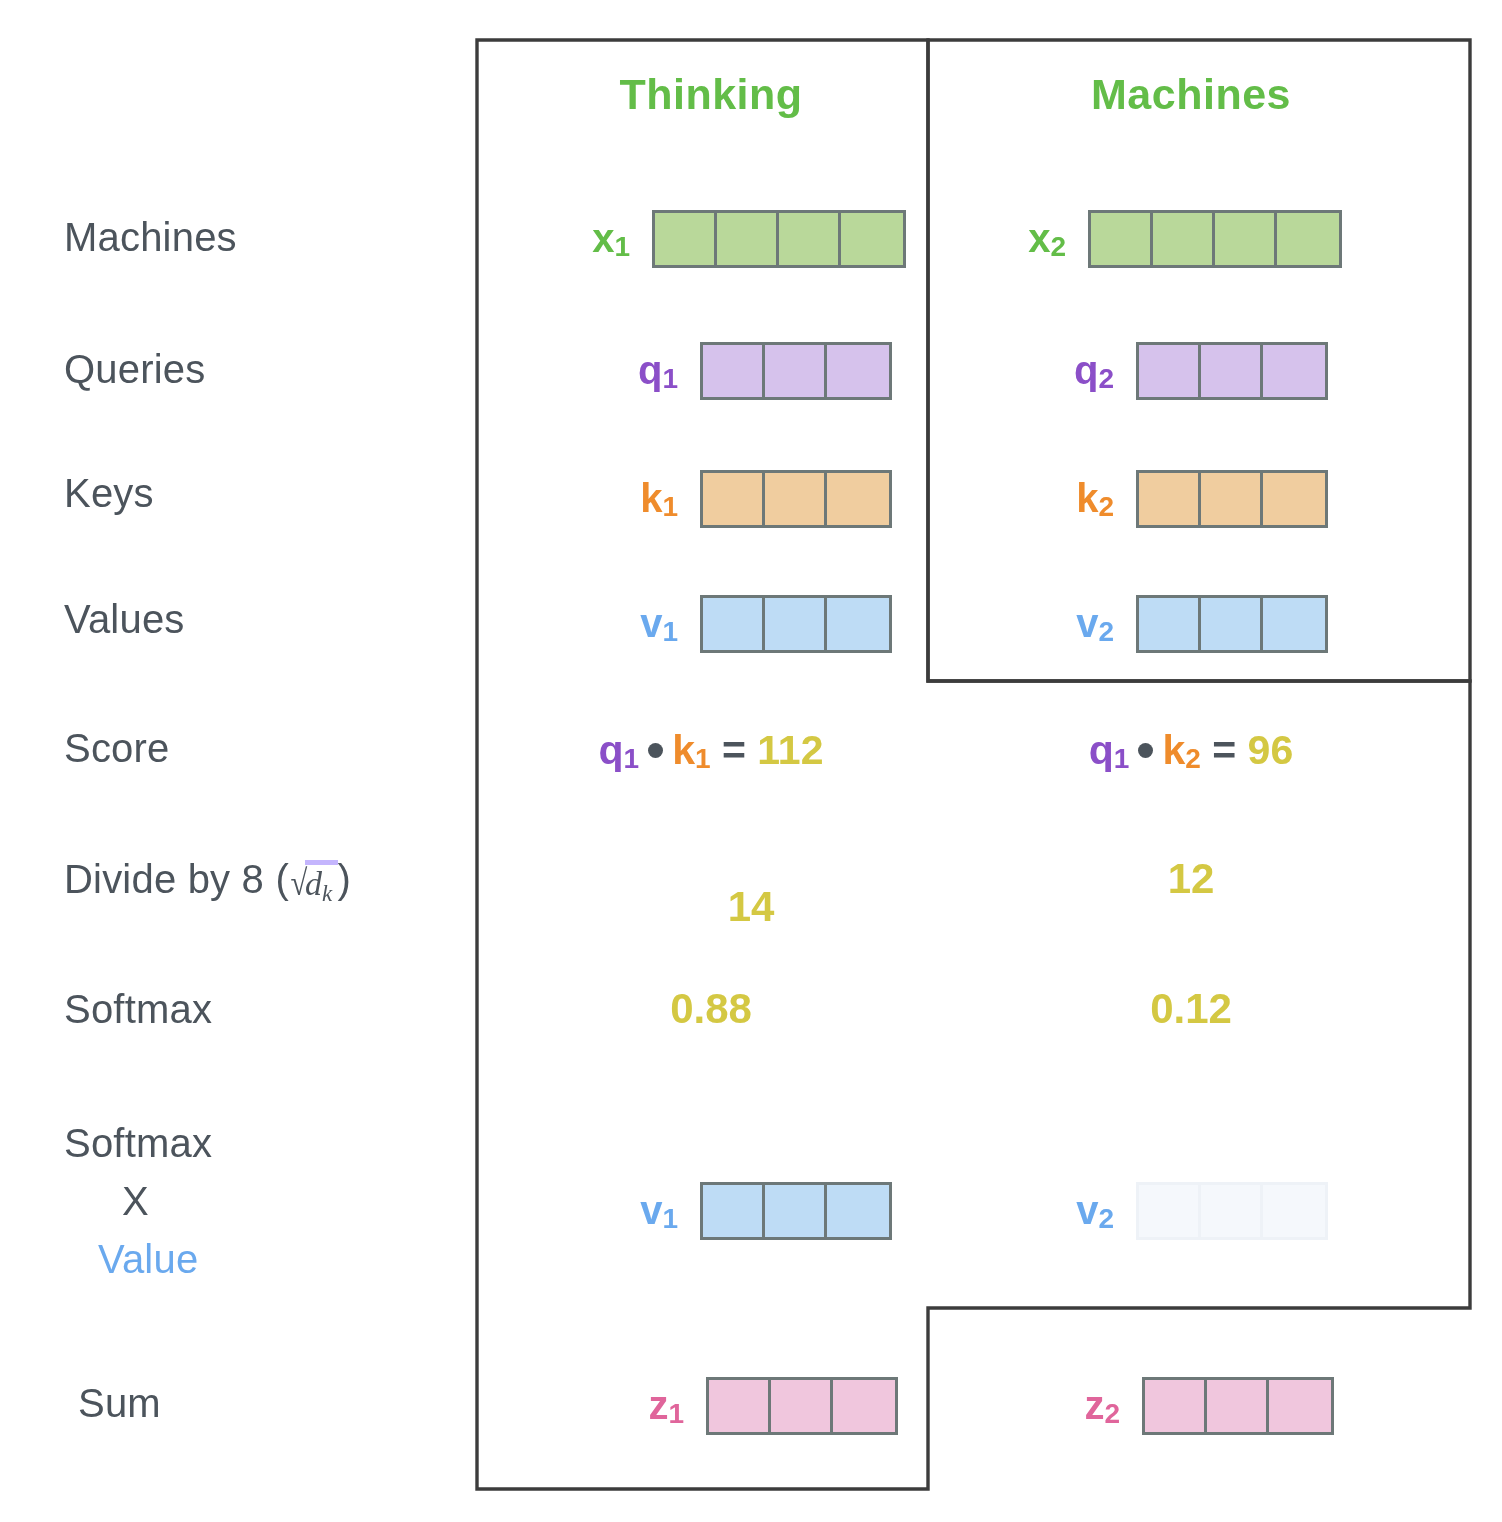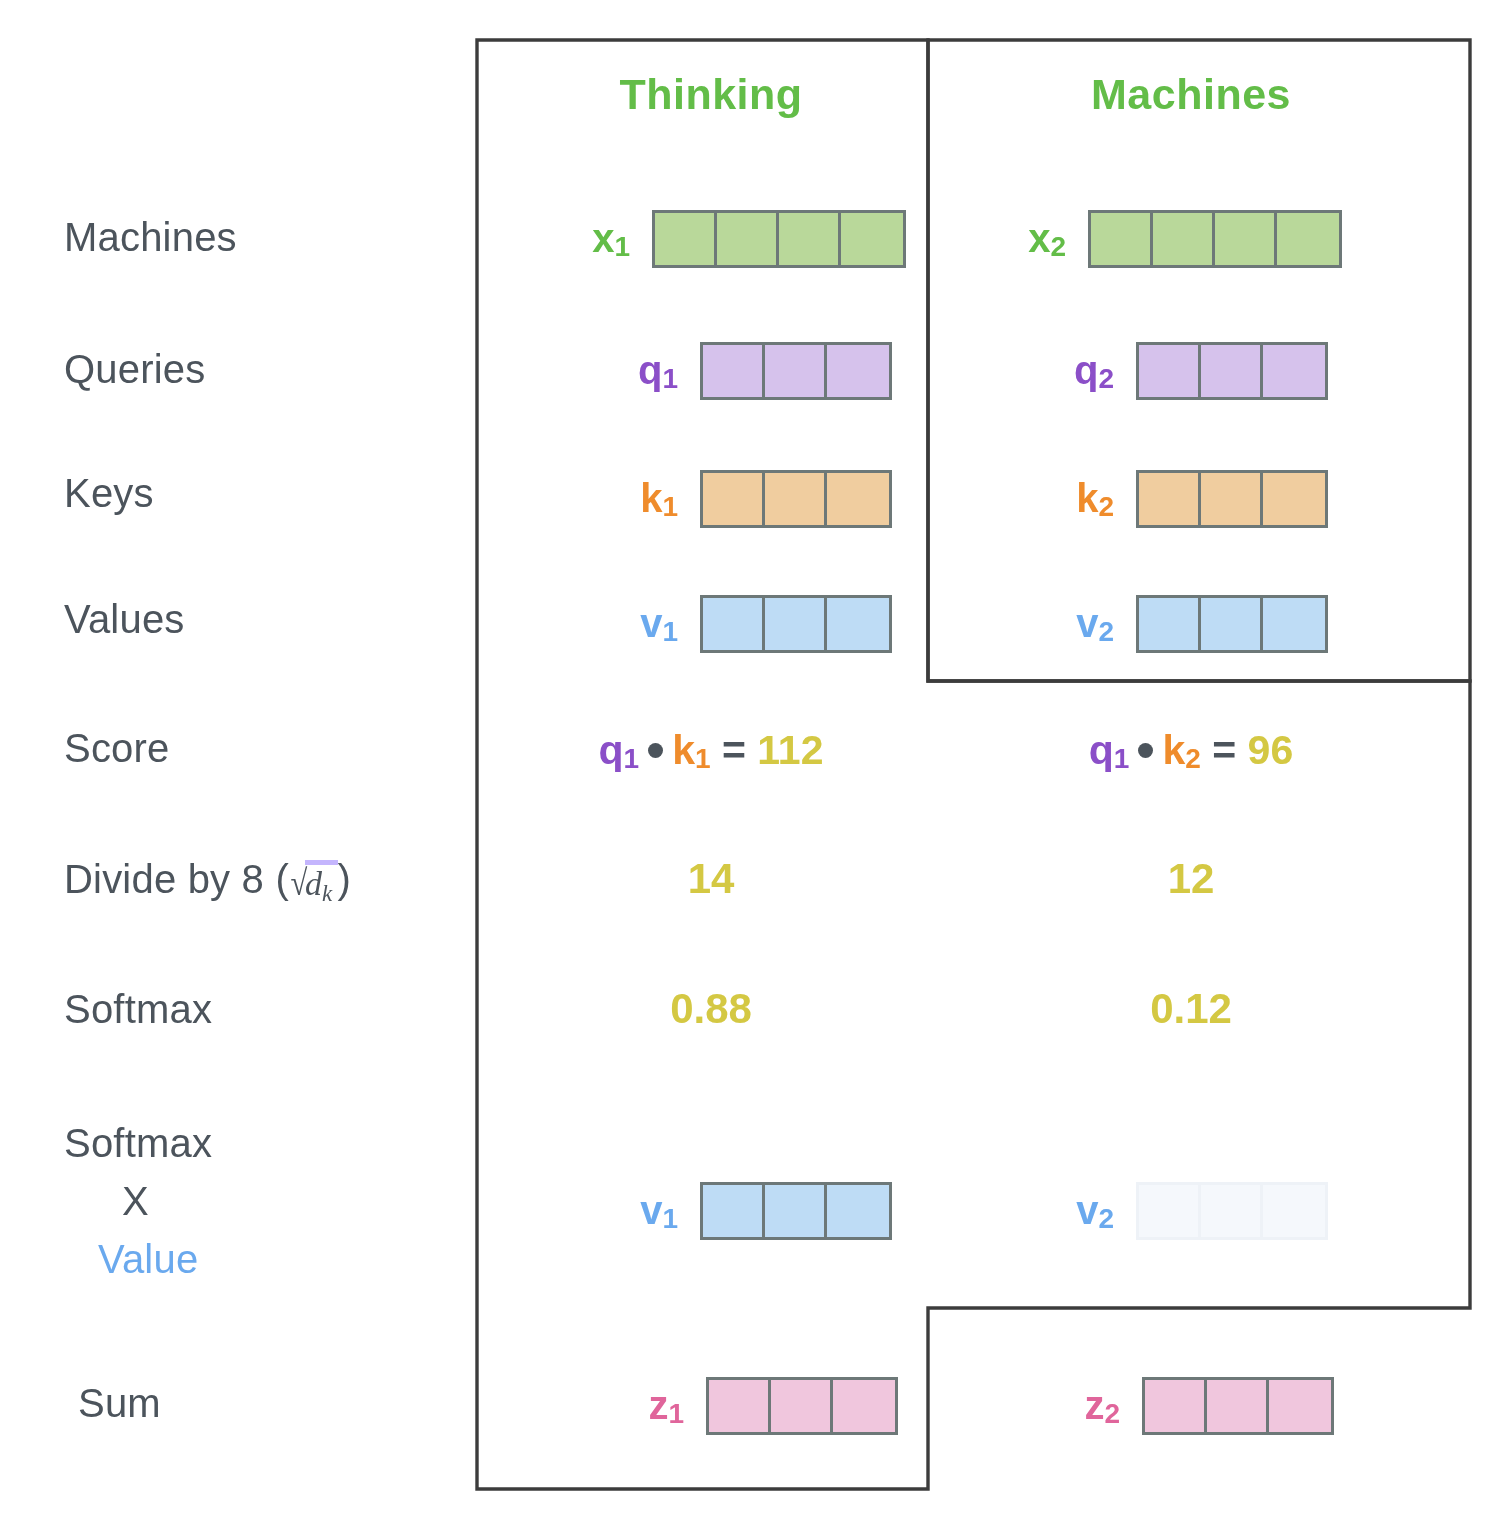--- a/index.html
+++ b/index.html
@@ -272,21 +272,21 @@
           <i class="cell"></i>
       </span>
     </div>
 
     <div class="score-expr" style="top:730px;">
       <span class="tok-q"><span>q</span><sub>1</sub></span><span class="dotop"></span><span class="tok-k"><span>k</span><sub>1</sub></span>
       <span class="tok-eq">=</span>
       <span class="tok-val">112</span>
     </div>
 
-    <div class="scalar" style="top:858px;">14</div>
+    <div class="scalar" style="top:886px;margin-left:40px;">14</div>
 
     <div class="scalar" style="top:988px;text-align:center;">0.88</div>
 
     <div class="vec-row v-v" style="top:1180px; left:150px;">
       <span class="vec-label"><span>v</span><sub>1</sub></span>
       <span class="cells">
         <i class="cell"></i>
           <i class="cell"></i>
           <i class="cell"></i>
       </span>

